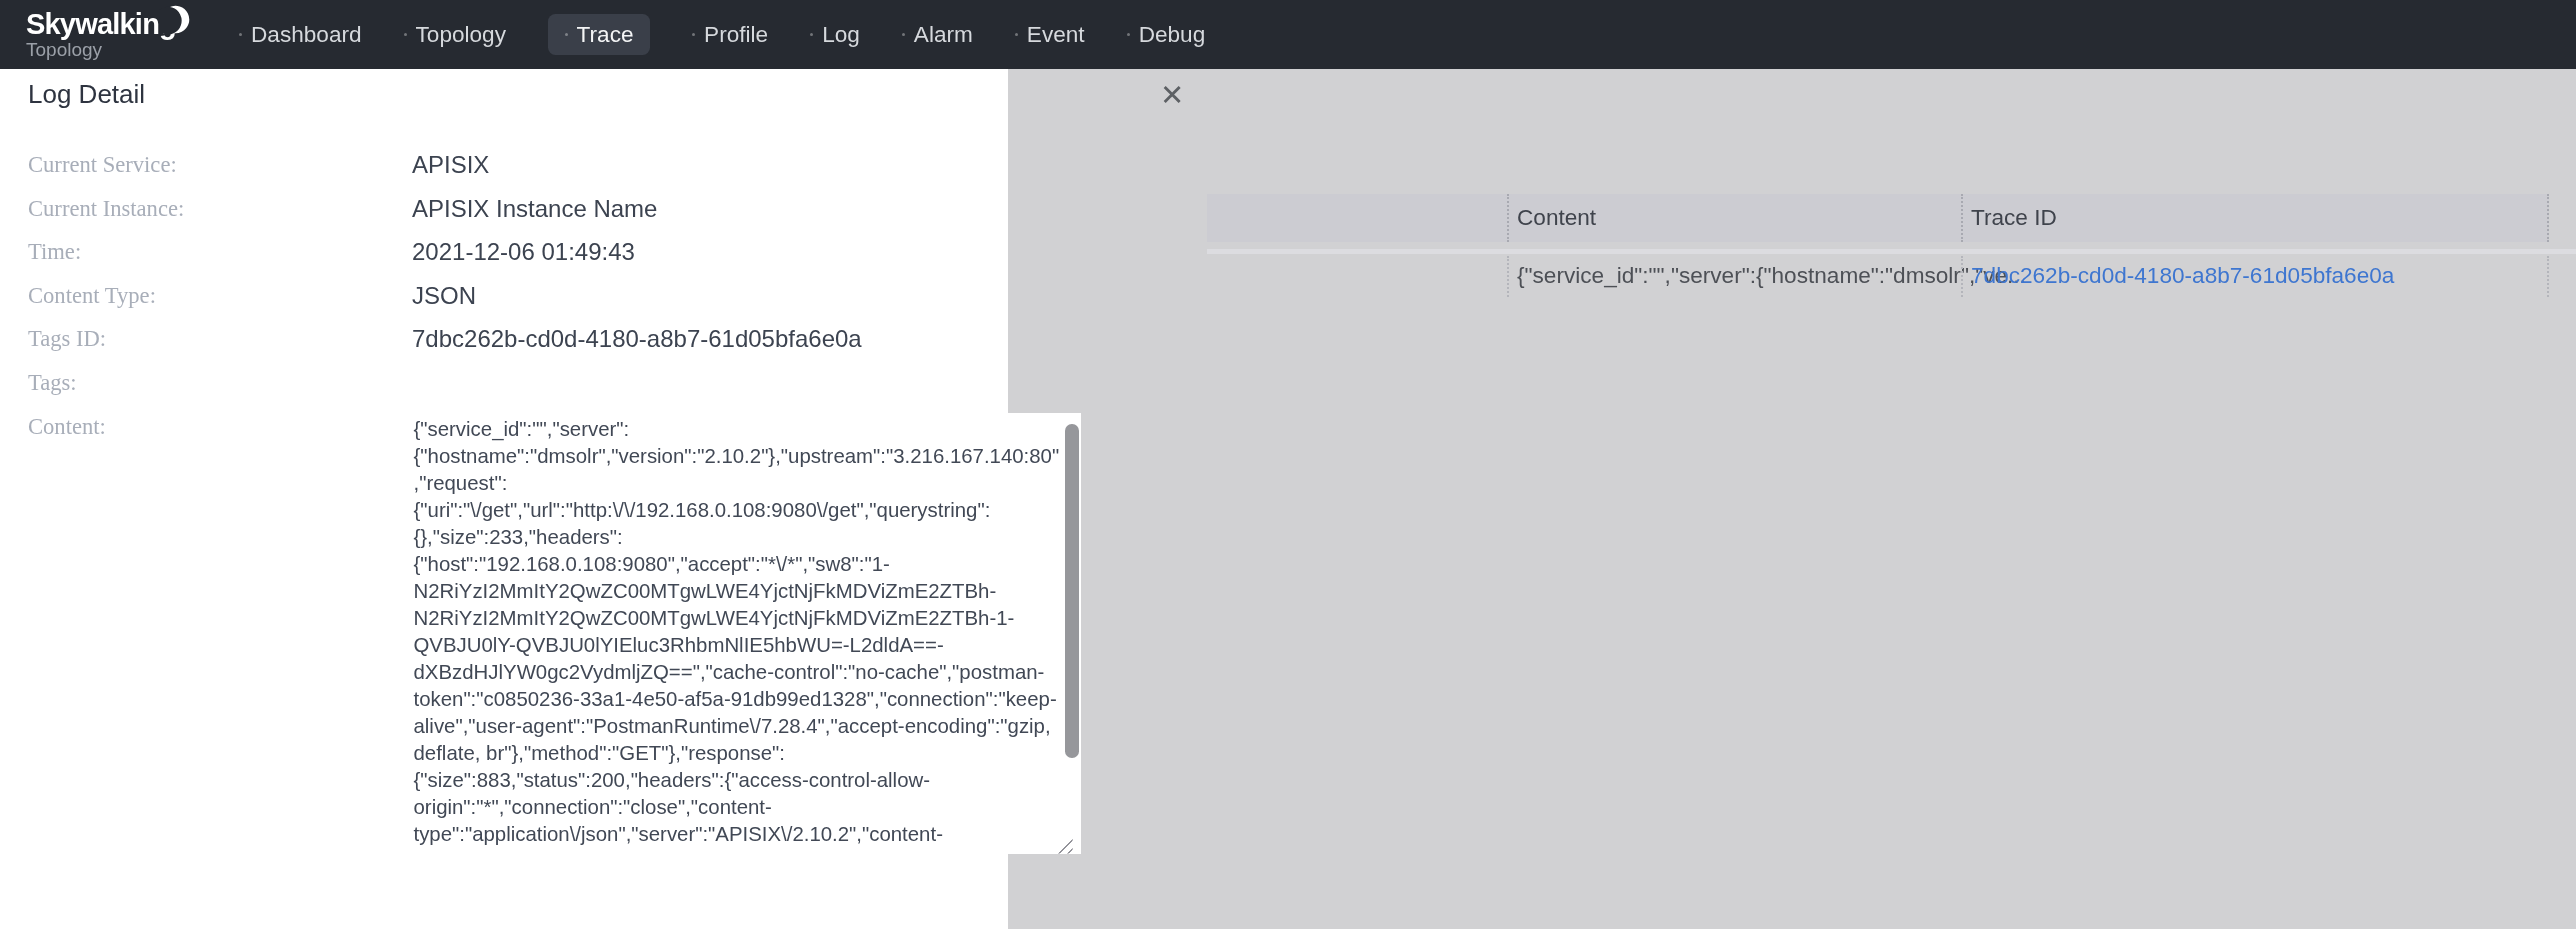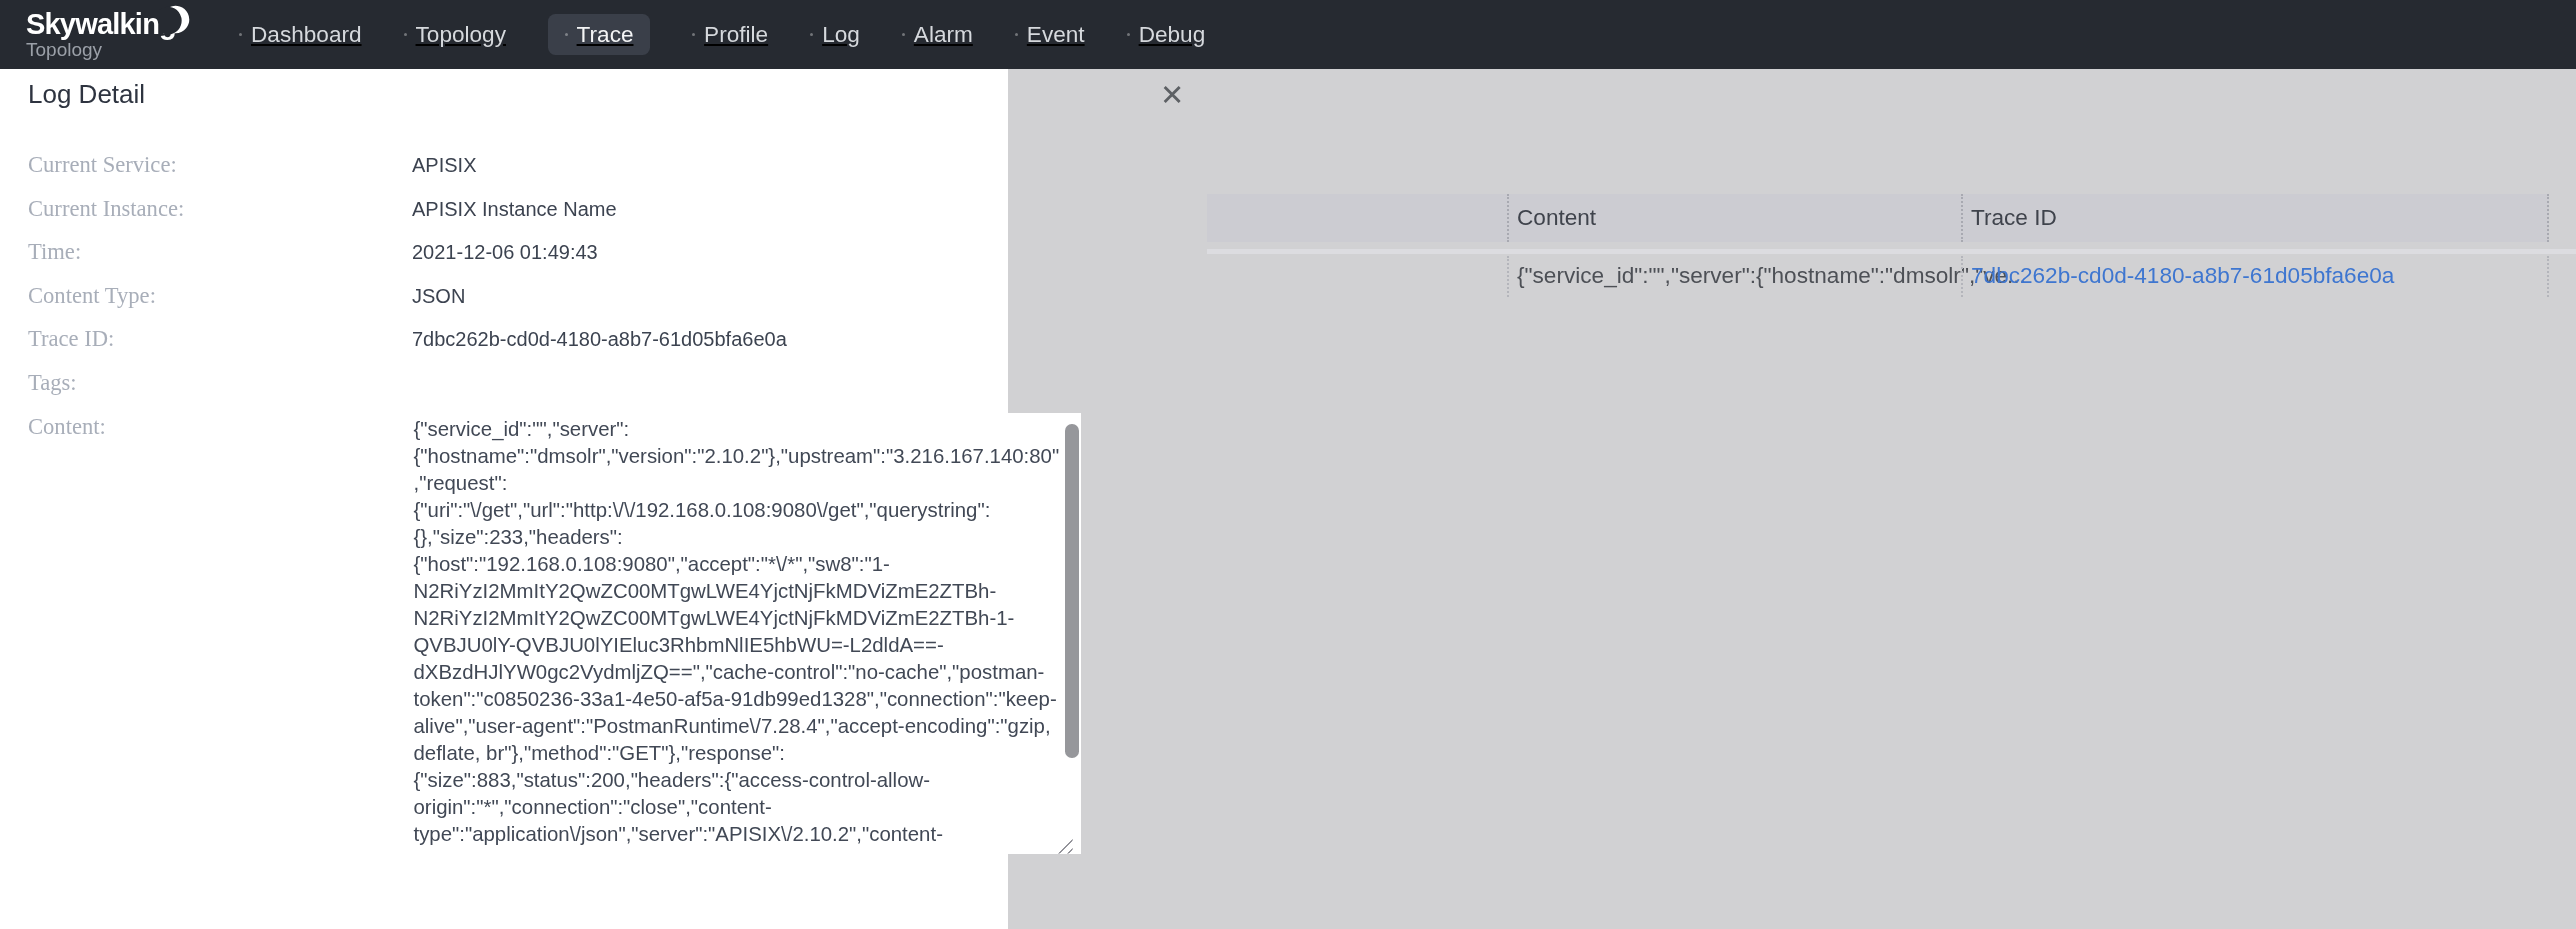--- a/index.html
+++ b/index.html
@@ -14,21 +14,21 @@
     position: absolute; left: 0; top: 0; width: 2576px; height: 69px;
     background: #262a31; display: flex; align-items: center;
   }
   .logo { margin-left: 26px; width: 181px; position: relative; }
   .logo-title {
     font-size: 29px; font-weight: 700; color: #ffffff;
     letter-spacing: -0.8px; line-height: 30px; white-space: nowrap;
   }
   .logo-crescent { position: absolute; left: 133px; top: -7.5px; }
   .logo-sub { font-size: 19px; color: #9ba0a8; line-height: 21px; }
-  .nav-list { display: flex; align-items: center; gap: 42px; margin-left: 32px; text-decoration: underline; }
+  .nav-list { display: flex; align-items: center; gap: 42px; margin-left: 32px; }
   .nav-item {
     display: flex; align-items: center; font-size: 22.6px; color: #d6d9dd;
     cursor: pointer; white-space: nowrap;
   }
   .nav-item .dot {
     width: 3px; height: 3px; border-radius: 50%;
     background: rgba(255,255,255,0.35); margin-right: 9px;
   }
   .nav-item.active {
     background: #3a3f49; border-radius: 7.5px; padding: 7.5px 16.6px;
@@ -81,21 +81,21 @@
     position: absolute; left: 1160px; top: 10.6px; font-size: 29px;
     color: #5d6064; cursor: pointer; line-height: 30px;
   }
   .fields { position: absolute; left: 28px; top: 85px; width: 1132px; }
   .field-row { display: flex; margin-bottom: 21px; }
   .field-label {
     width: 384px; flex: 0 0 384px; font-size: 22.6px; line-height: 22.6px;
     color: #a8aeb9;
     font-family: Liberation Serif, serif;
   }
-  .field-value { font-size: 20px; line-height: 22.6px; color: #3c4350; }
+  .field-value { font-size: 24px; line-height: 22.6px; color: #3c4350; }
   .content-row { display: flex; margin-bottom: 0; }
   .content-textarea {
     width: 669px; height: 441px; margin-top: -3px;
     border: none; outline: none; resize: none;
     font-family: "Liberation Sans", sans-serif;
     font-size: 20.4px; line-height: 27px; color: #414855;
     padding: 3px 18px 3px 1.5px; background: #ffffff;
     overflow-y: auto; scrollbar-width: none;
   }
   .content-textarea::-webkit-scrollbar { display: none; }
@@ -195,21 +195,21 @@
     </div>
     <div class="field-row">
       <span class="field-label">Time:</span>
       <span class="field-value">2021-12-06 01:49:43</span>
     </div>
     <div class="field-row">
       <span class="field-label">Content Type:</span>
       <span class="field-value">JSON</span>
     </div>
     <div class="field-row">
-      <span class="field-label">Trace ID:</span>
+      <span class="field-label">Tags ID:</span>
       <span class="field-value">7dbc262b-cd0d-4180-a8b7-61d05bfa6e0a</span>
     </div>
     <div class="field-row">
       <span class="field-label">Tags:</span>
       <span class="field-value"></span>
     </div>
     <div class="field-row content-row">
       <span class="field-label">Content:</span>
       <textarea class="content-textarea" spellcheck="false" style="">{"service_id":"","server":{"hostname":"dmsolr","version":"2.10.2"},"upstream":"3.216.167.140:80","request":{"uri":"\/get","url":"http:\/\/192.168.0.108:9080\/get","querystring":{},"size":233,"headers":{"host":"192.168.0.108:9080","accept":"*\/*","sw8":"1-N2RiYzI2MmItY2QwZC00MTgwLWE4YjctNjFkMDViZmE2ZTBh-N2RiYzI2MmItY2QwZC00MTgwLWE4YjctNjFkMDViZmE2ZTBh-1-QVBJU0lY-QVBJU0lYIEluc3RhbmNlIE5hbWU=-L2dldA==-dXBzdHJlYW0gc2VydmljZQ==","cache-control":"no-cache","postman-token":"c0850236-33a1-4e50-af5a-91db99ed1328","connection":"keep-alive","user-agent":"PostmanRuntime\/7.28.4","accept-encoding":"gzip, deflate, br"},"method":"GET"},"response":{"size":883,"status":200,"headers":{"access-control-allow-origin":"*","connection":"close","content-type":"application\/json","server":"APISIX\/2.10.2","content-</textarea>
     </div>

